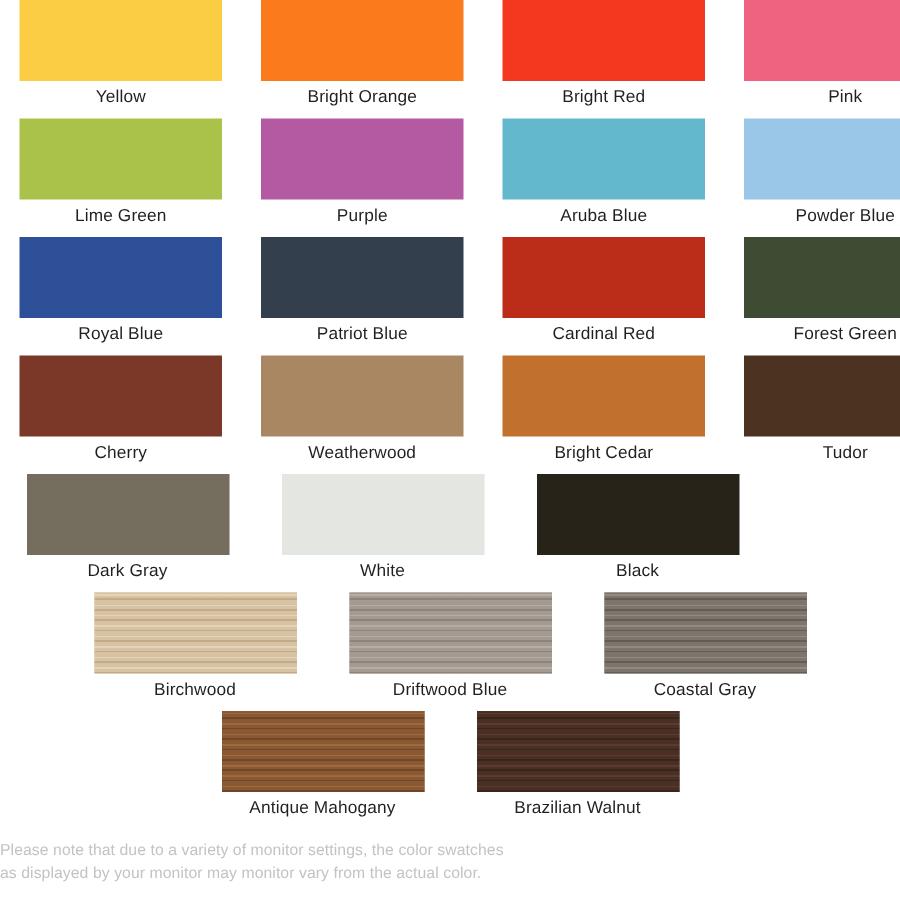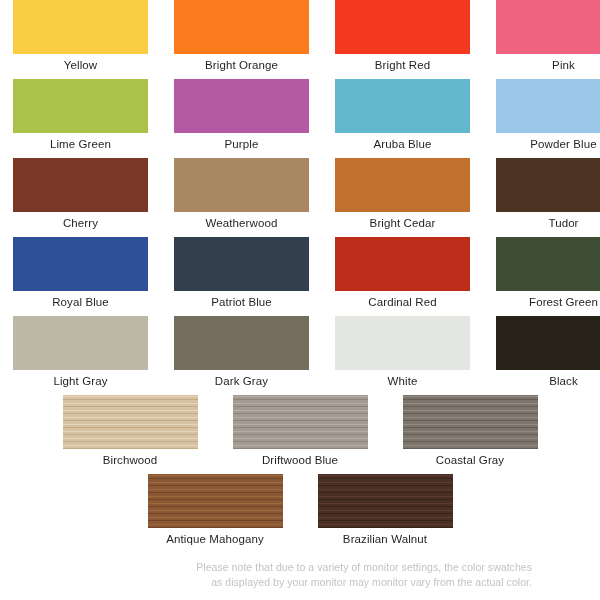--- a/index.html
+++ b/index.html
@@ -54,21 +54,21 @@
     color: #231f20;
     text-align: center;
     white-space: nowrap;
     letter-spacing: 0.1px;
   }
   .footer-note {
     position: absolute;
     left: 0;
     top: 560px;
     width: 532px;
-    text-align: right;
+    text-align: left;
     font-size: 10.5px;
     line-height: 14.5px;
     color: #c3c3c3;
     letter-spacing: 0.05px;
   }
   .footer-note div {
     display: block;
   }
 </style>
 </head>
@@ -108,59 +108,55 @@
           <div class="swatch-chip" style="background: rgb(99, 184, 205);"></div>
           <div class="swatch-label">Aruba Blue</div>
         </div>
         <div class="swatch-cell">
           <div class="swatch-chip" style="background: rgb(154, 198, 232);"></div>
           <div class="swatch-label">Powder Blue</div>
         </div>
       </div>
       <div class="swatch-row">
         <div class="swatch-cell">
-          <div class="swatch-chip" style="background: rgb(123, 55, 39);"></div>
-          <div class="swatch-label">Cherry</div>
-        </div>
-        <div class="swatch-cell">
-          <div class="swatch-chip" style="background: rgb(169, 135, 99);"></div>
-          <div class="swatch-label">Weatherwood</div>
-        </div>
-        <div class="swatch-cell">
-          <div class="swatch-chip" style="background: rgb(193, 112, 46);"></div>
-          <div class="swatch-label">Bright Cedar</div>
-        </div>
-        <div class="swatch-cell">
-          <div class="swatch-chip" style="background: rgb(76, 50, 32);"></div>
-          <div class="swatch-label">Tudor</div>
-        </div>
-      </div>
-      <div class="swatch-row">
-        <div class="swatch-cell">
           <div class="swatch-chip" style="background: rgb(45, 80, 153);"></div>
           <div class="swatch-label">Royal Blue</div>
         </div>
         <div class="swatch-cell">
           <div class="swatch-chip" style="background: rgb(52, 63, 77);"></div>
           <div class="swatch-label">Patriot Blue</div>
         </div>
         <div class="swatch-cell">
           <div class="swatch-chip" style="background: rgb(188, 45, 25);"></div>
           <div class="swatch-label">Cardinal Red</div>
         </div>
         <div class="swatch-cell">
           <div class="swatch-chip" style="background: rgb(61, 76, 50);"></div>
           <div class="swatch-label">Forest Green</div>
         </div>
       </div>
       <div class="swatch-row">
         <div class="swatch-cell">
-          <div class="swatch-chip" style="background: rgb(189, 185, 166);"></div>
-          <div class="swatch-label">Light Gray</div>
+          <div class="swatch-chip" style="background: rgb(123, 55, 39);"></div>
+          <div class="swatch-label">Cherry</div>
         </div>
+        <div class="swatch-cell">
+          <div class="swatch-chip" style="background: rgb(169, 135, 99);"></div>
+          <div class="swatch-label">Weatherwood</div>
+        </div>
+        <div class="swatch-cell">
+          <div class="swatch-chip" style="background: rgb(193, 112, 46);"></div>
+          <div class="swatch-label">Bright Cedar</div>
+        </div>
+        <div class="swatch-cell">
+          <div class="swatch-chip" style="background: rgb(76, 50, 32);"></div>
+          <div class="swatch-label">Tudor</div>
+        </div>
+      </div>
+      <div class="swatch-row">
         <div class="swatch-cell">
           <div class="swatch-chip" style="background: rgb(117, 109, 93);"></div>
           <div class="swatch-label">Dark Gray</div>
         </div>
         <div class="swatch-cell">
           <div class="swatch-chip" style="background: rgb(228, 230, 225);"></div>
           <div class="swatch-label">White</div>
         </div>
         <div class="swatch-cell">
           <div class="swatch-chip" style="background: rgb(39, 35, 24);"></div>

